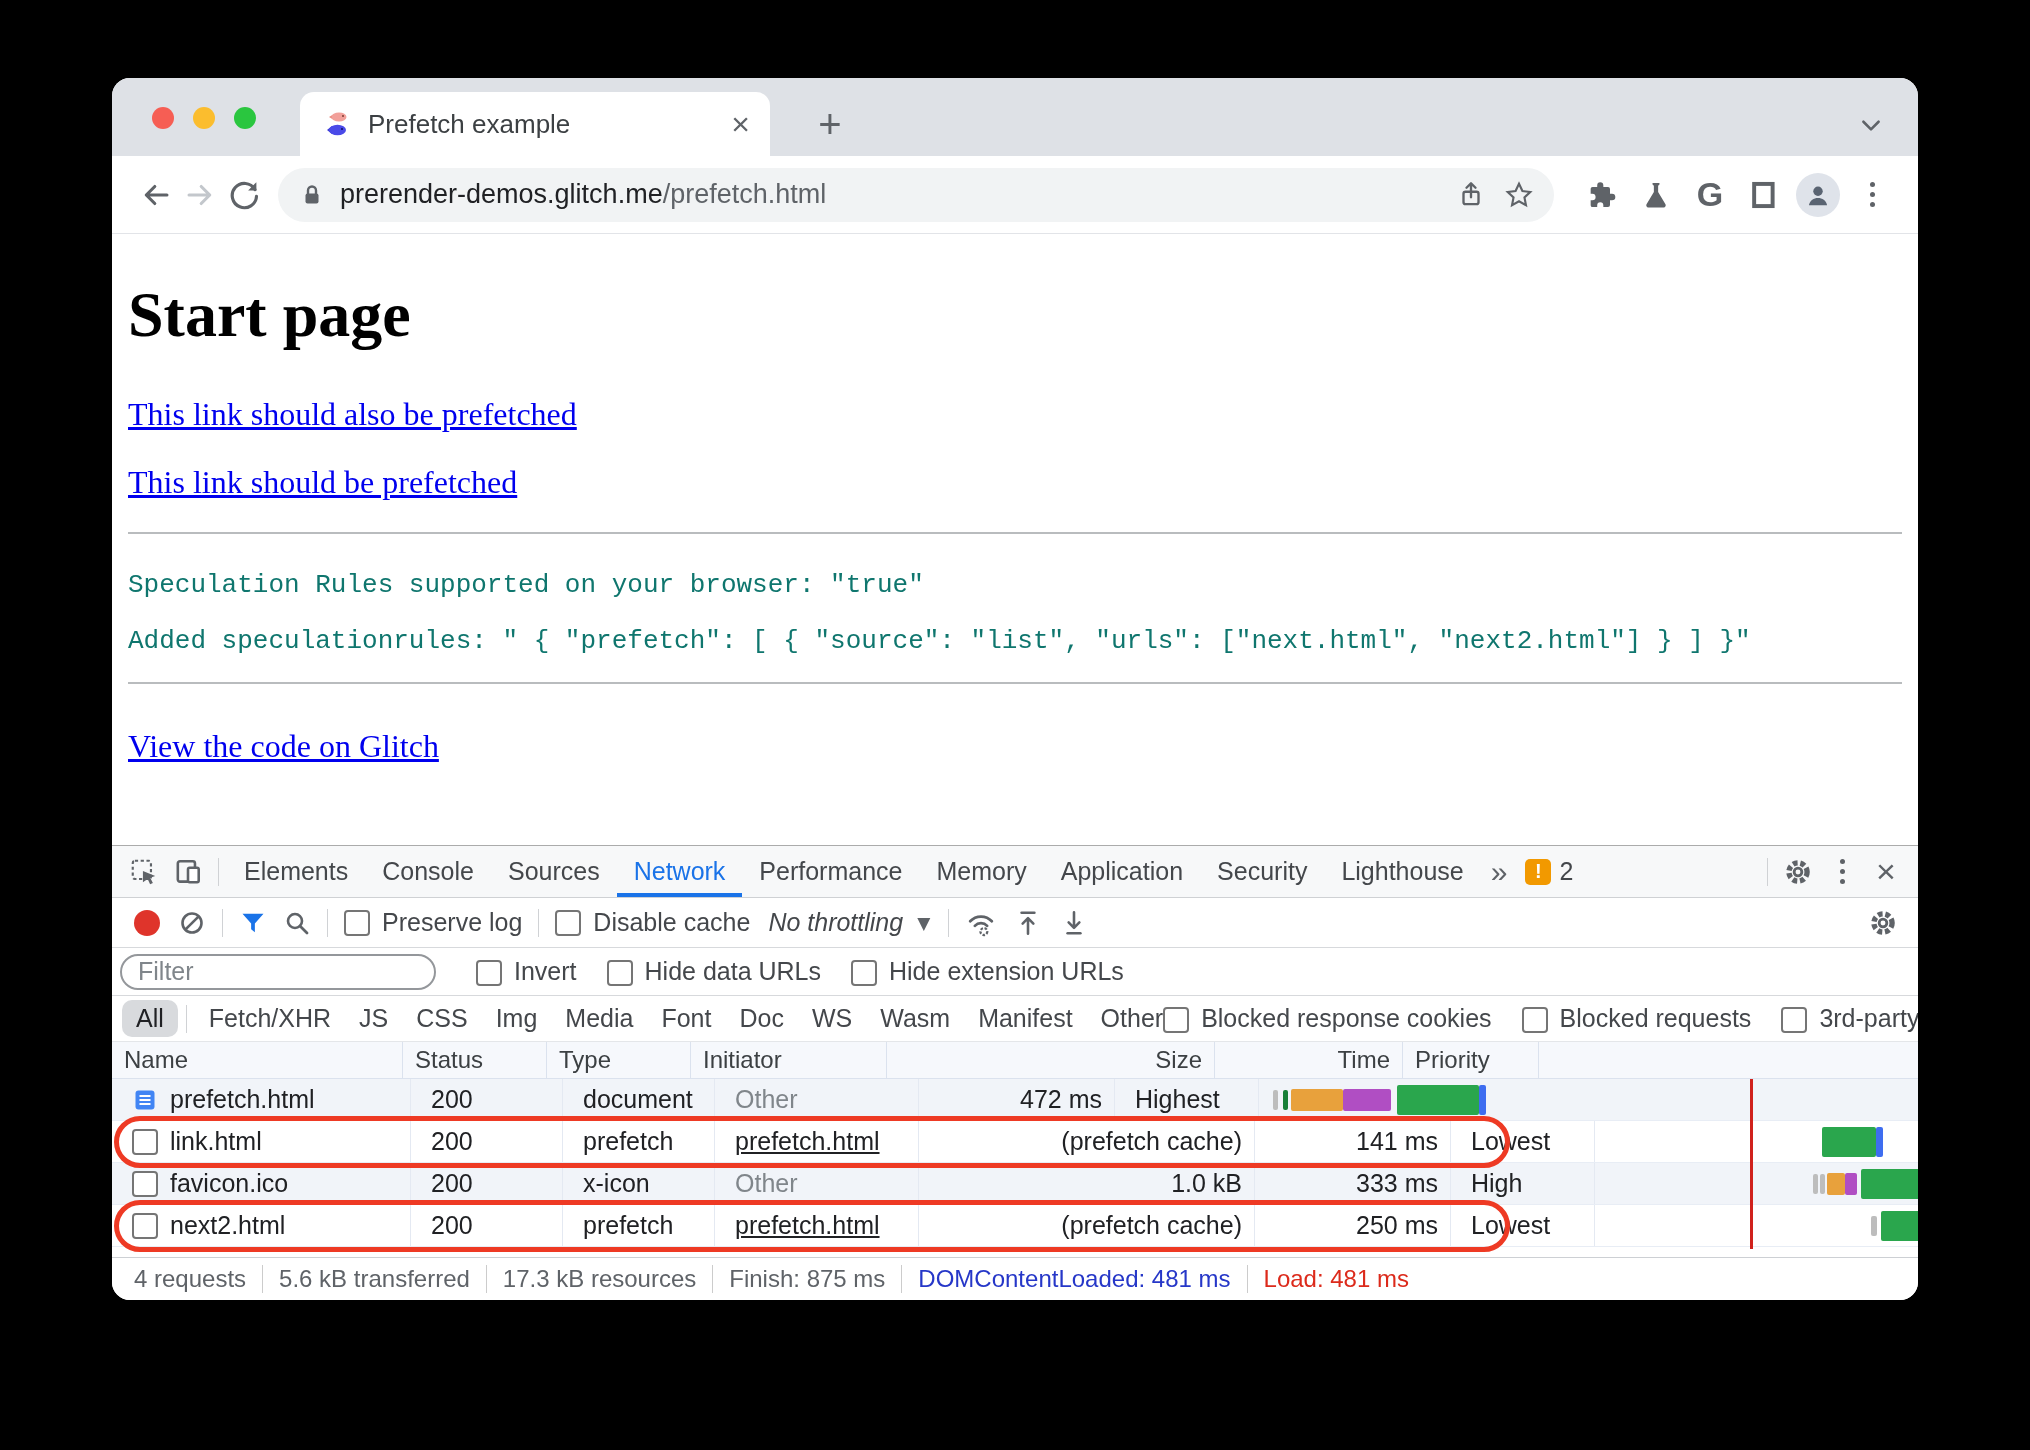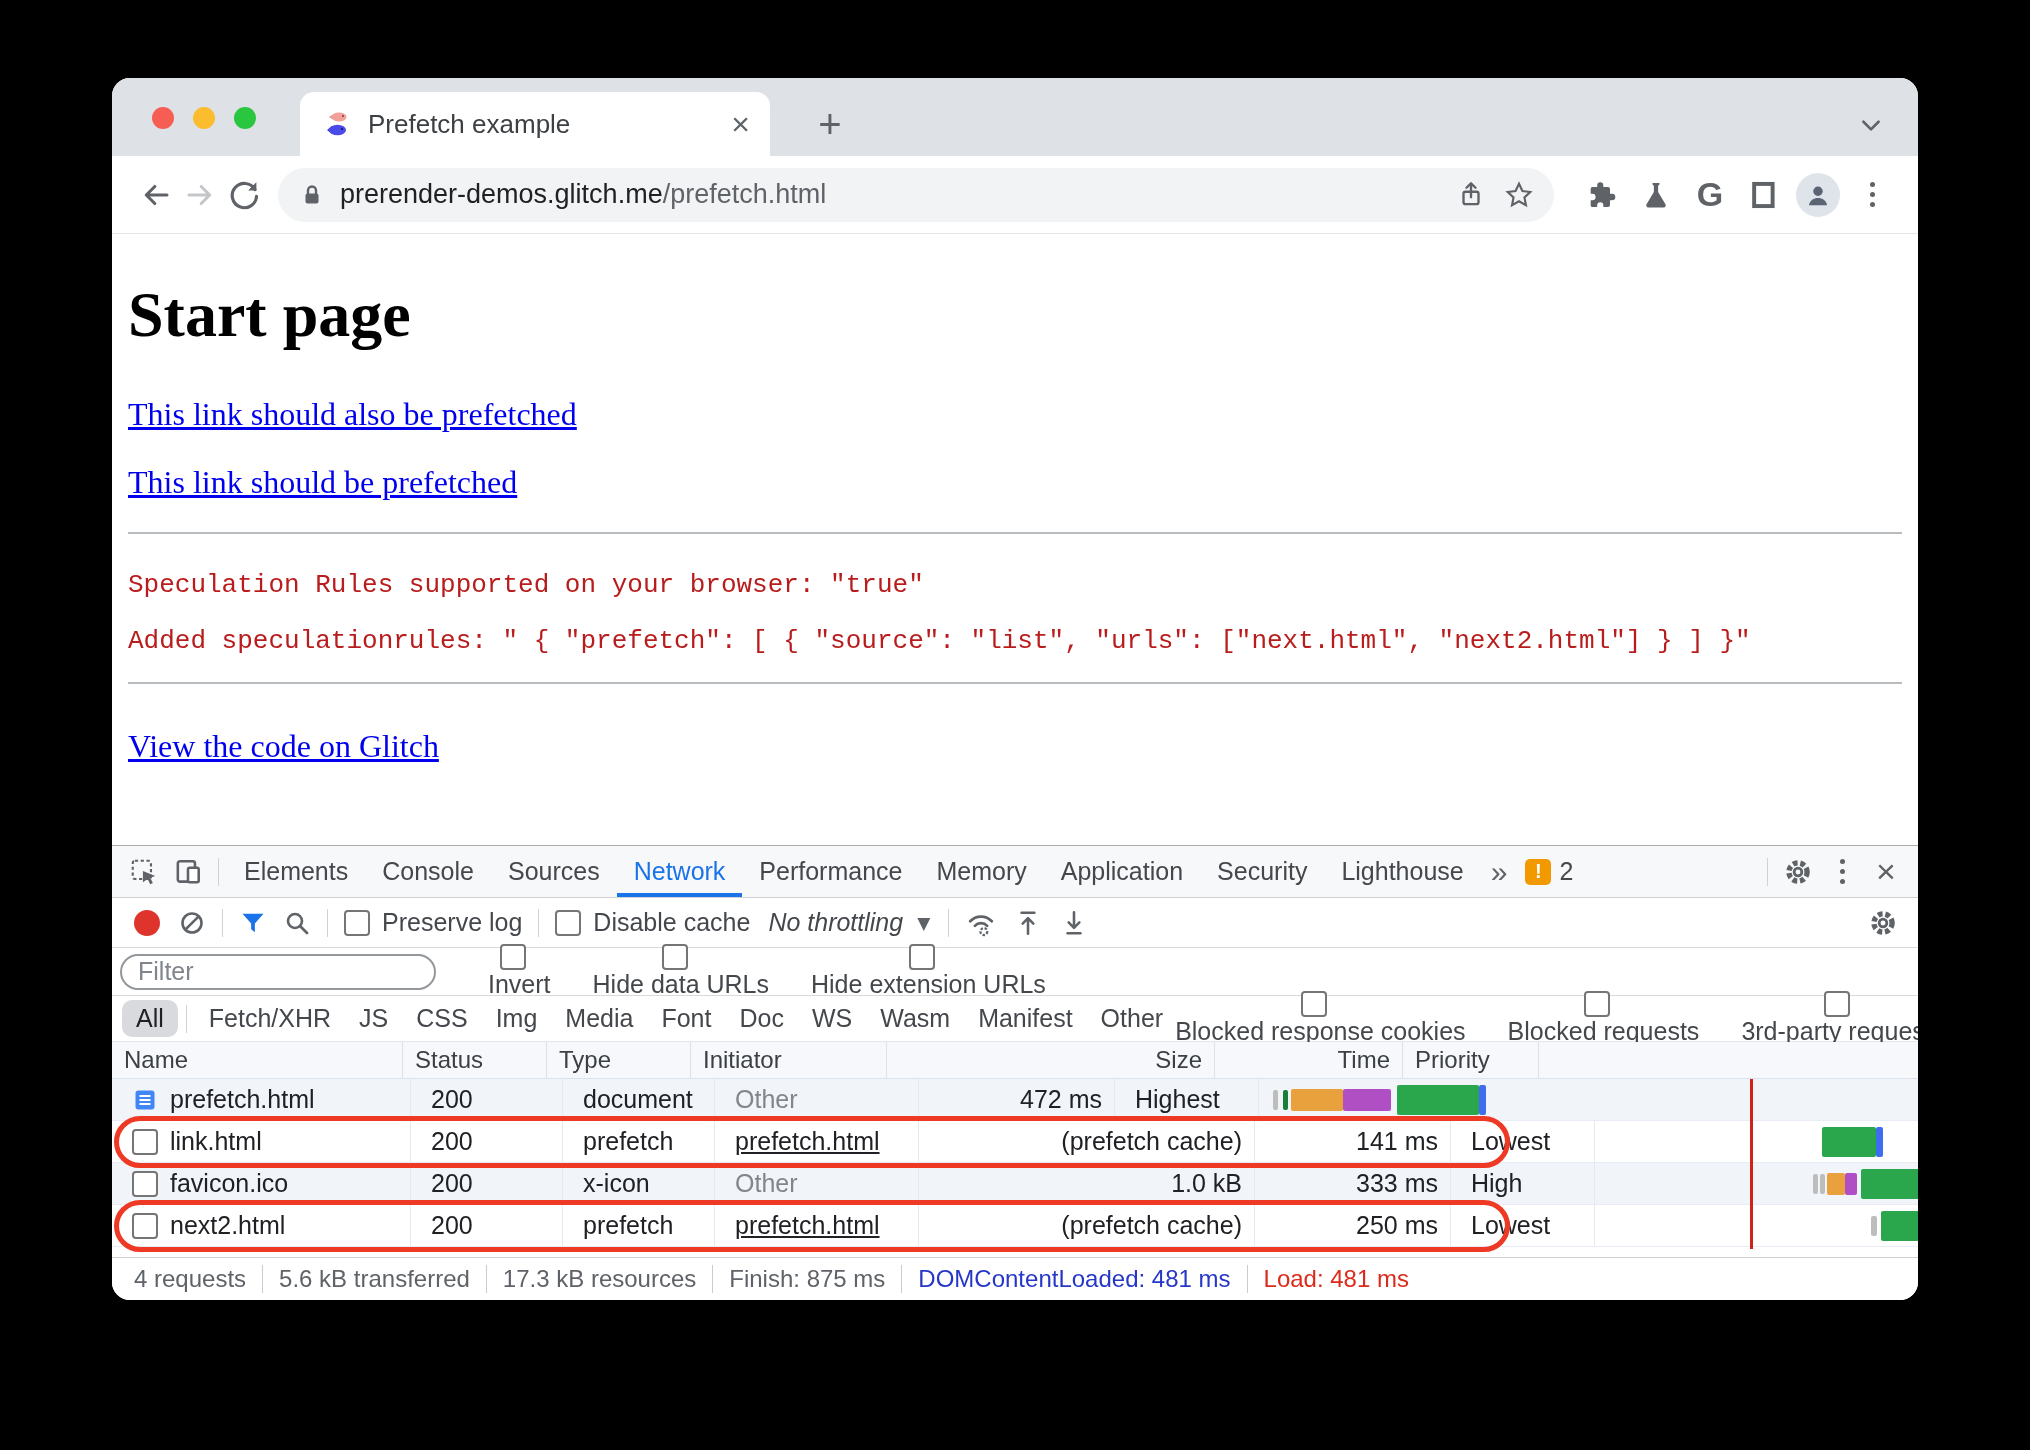--- a/index.html
+++ b/index.html
@@ -28,21 +28,21 @@
   .g-letter{font-size:34px;font-weight:bold;color:#5f6368;font-family:"Liberation Sans",sans-serif;}
   .avatar{width:44px;height:44px;border-radius:50%;background:#dfe3ea;display:flex;align-items:center;justify-content:center;}
   .vdots{display:flex;flex-direction:column;gap:5px;}
   .vdots i{width:5px;height:5px;border-radius:50%;background:#5f6368;}
   
   .content{height:611px;padding:0 16px;box-sizing:border-box;overflow:hidden;background:#fff;flex:none;font-family:"Liberation Serif",serif;}
   .content h1{font-size:64px;font-weight:bold;color:#000;margin:44px 0 44px 0;}
   .plink{font-size:32px;margin:0 0 31px 0;}
   .plink a{color:#0000ee;text-decoration:underline;}
   .rule{height:2px;background:#b9bcbe;border:none;margin:26px 0 0 0;}
-  .mono{font-family:"Liberation Mono",monospace;font-size:26px;color:#b91c1c;white-space:nowrap;}
+  .mono{font-family:"Liberation Mono",monospace;font-size:26px;color:#0f766e;white-space:nowrap;}
   .mono.first{margin:36px 0 26px 0;}
   .mono.second{margin:0 0 20px 0;}
   .plink.last{margin:44px 0 0 0;}
   
   .devtools{flex:1;display:flex;flex-direction:column;border-top:1px solid #ababab;box-sizing:border-box;font-size:25px;color:#44474b;}
   .dt-tabs{height:52px;background:#f7f8f9;border-bottom:1px solid #cfd1d4;display:flex;align-items:center;padding:0 10px;box-sizing:border-box;flex:none;}
   .dt-iconbtn{width:44px;height:40px;display:flex;align-items:center;justify-content:center;flex:none;}
   .vsep{width:1px;height:28px;background:#d0d2d5;margin:0 8px;flex:none;}
   .dt-tab{padding:0 17px;height:100%;display:flex;align-items:center;white-space:nowrap;}
   .dt-tab.active{color:#1a73e8;box-shadow:inset 0 -4px 0 #1a73e8;}
@@ -55,21 +55,21 @@
   .record-dot{width:26px;height:26px;border-radius:50%;background:#df342b;margin:0 10px;}
   .tool{display:flex;align-items:center;margin:0 8px;flex:none;}
   .cb{width:26px;height:26px;border:2px solid #757575;border-radius:4px;background:#fff;box-sizing:border-box;flex:none;}
   .cb-label{margin-left:12px;white-space:nowrap;}
   .throttle{display:flex;align-items:center;gap:14px;margin:0 10px;white-space:nowrap;font-style:italic;}
   .dd-arrow{font-size:17px;color:#5f6368;font-family:"DejaVu Sans",sans-serif;}
   
   .dt-filterrow{height:48px;background:#fff;border-bottom:1px solid #d7d9dc;display:flex;align-items:center;padding:0 8px;box-sizing:border-box;flex:none;}
   .filter-input{width:316px;height:36px;border:2px solid #94979b;border-radius:18px;font-size:25px;padding:0 16px;box-sizing:border-box;color:#202124;font-family:"Liberation Sans",sans-serif;outline:none;margin-right:40px;}
   .filter-input::placeholder{color:#80868b;}
-  .chk-group{display:flex;align-items:center;margin-right:30px;flex-direction:column;}
+  .chk-group{display:flex;align-items:flex-end;margin-right:30px;}
   
   .dt-typerow{height:46px;background:#fff;border-bottom:1px solid #e4e6e9;display:flex;align-items:center;padding:0 10px;box-sizing:border-box;flex:none;}
   .pill{padding:4px 14px;border-radius:10px;white-space:nowrap;}
   .pill.selected{background:#d8dadd;color:#202124;}
   .typelist{display:flex;align-items:center;gap:28px;margin-left:14px;}
   .typelist span{white-space:nowrap;}
   
   .dt-grid{flex:1;display:flex;flex-direction:column;background:#fff;min-height:0;}
   .dt-header{height:36px;background:#f6f8fc;border-bottom:1px solid #dbe2ee;display:flex;flex:none;font-size:24px;color:#3c4043;}
   .hcell{display:flex;align-items:center;padding:0 12px;border-right:1px solid #dbe2ee;box-sizing:border-box;white-space:nowrap;}

